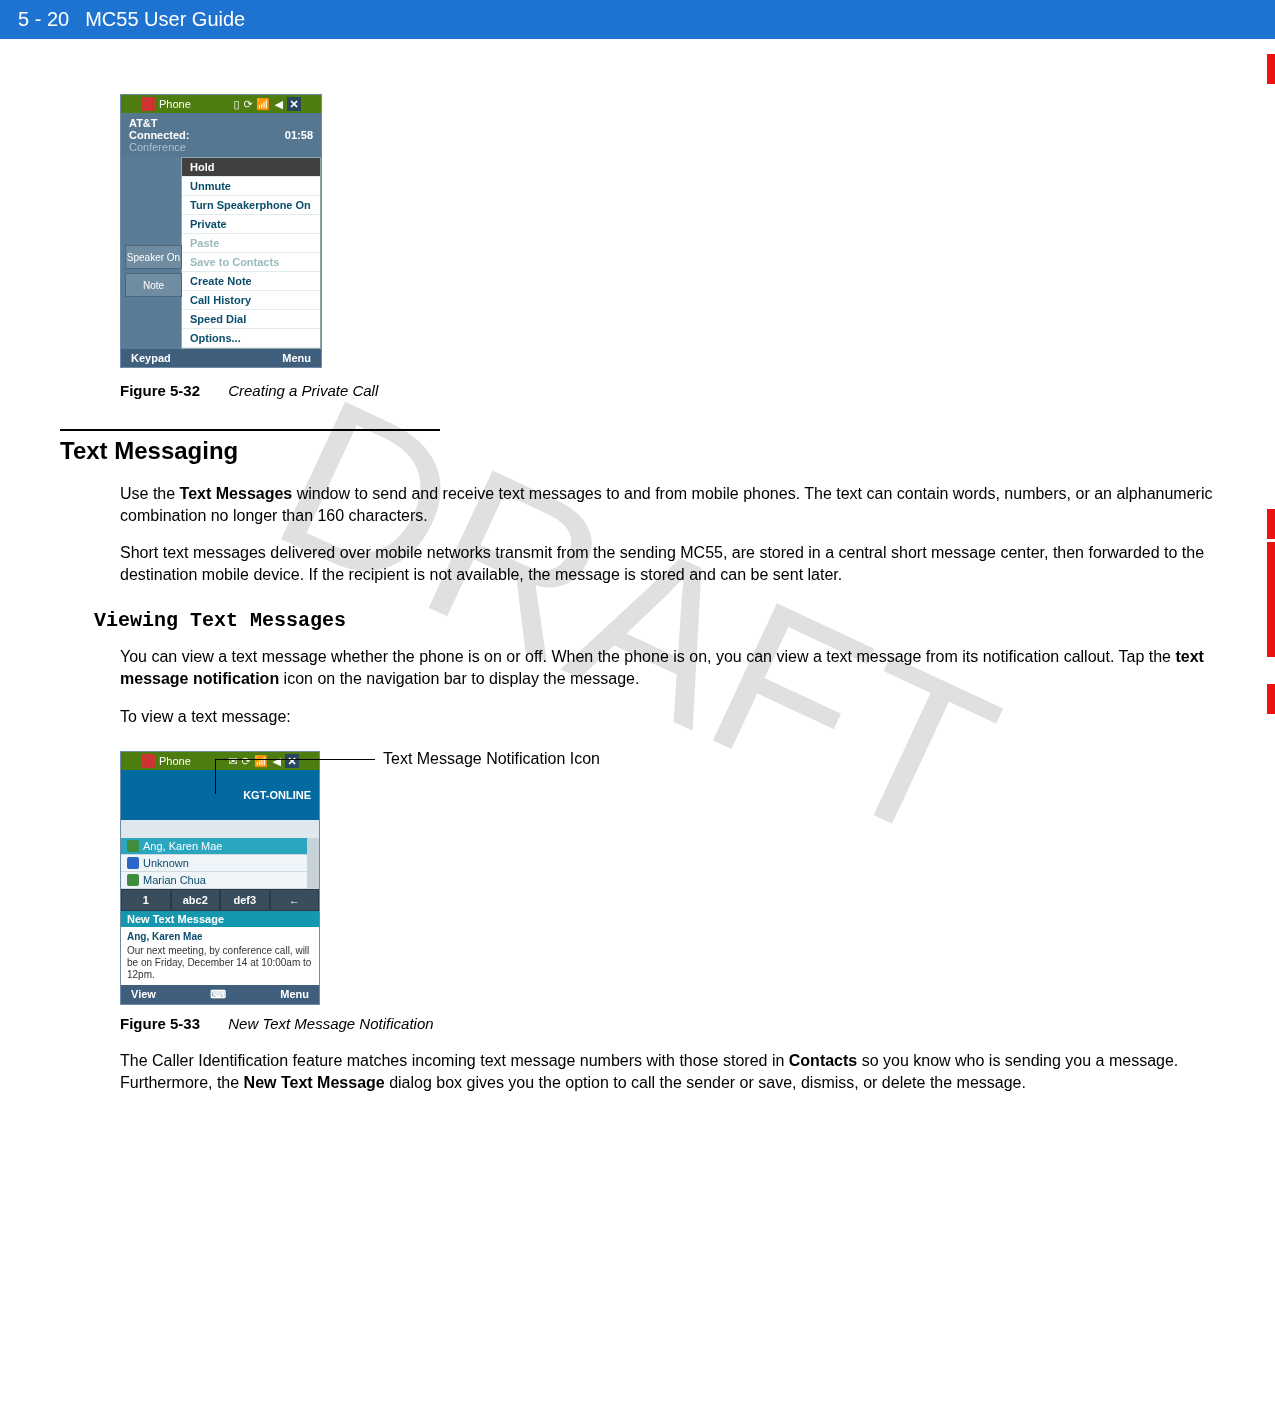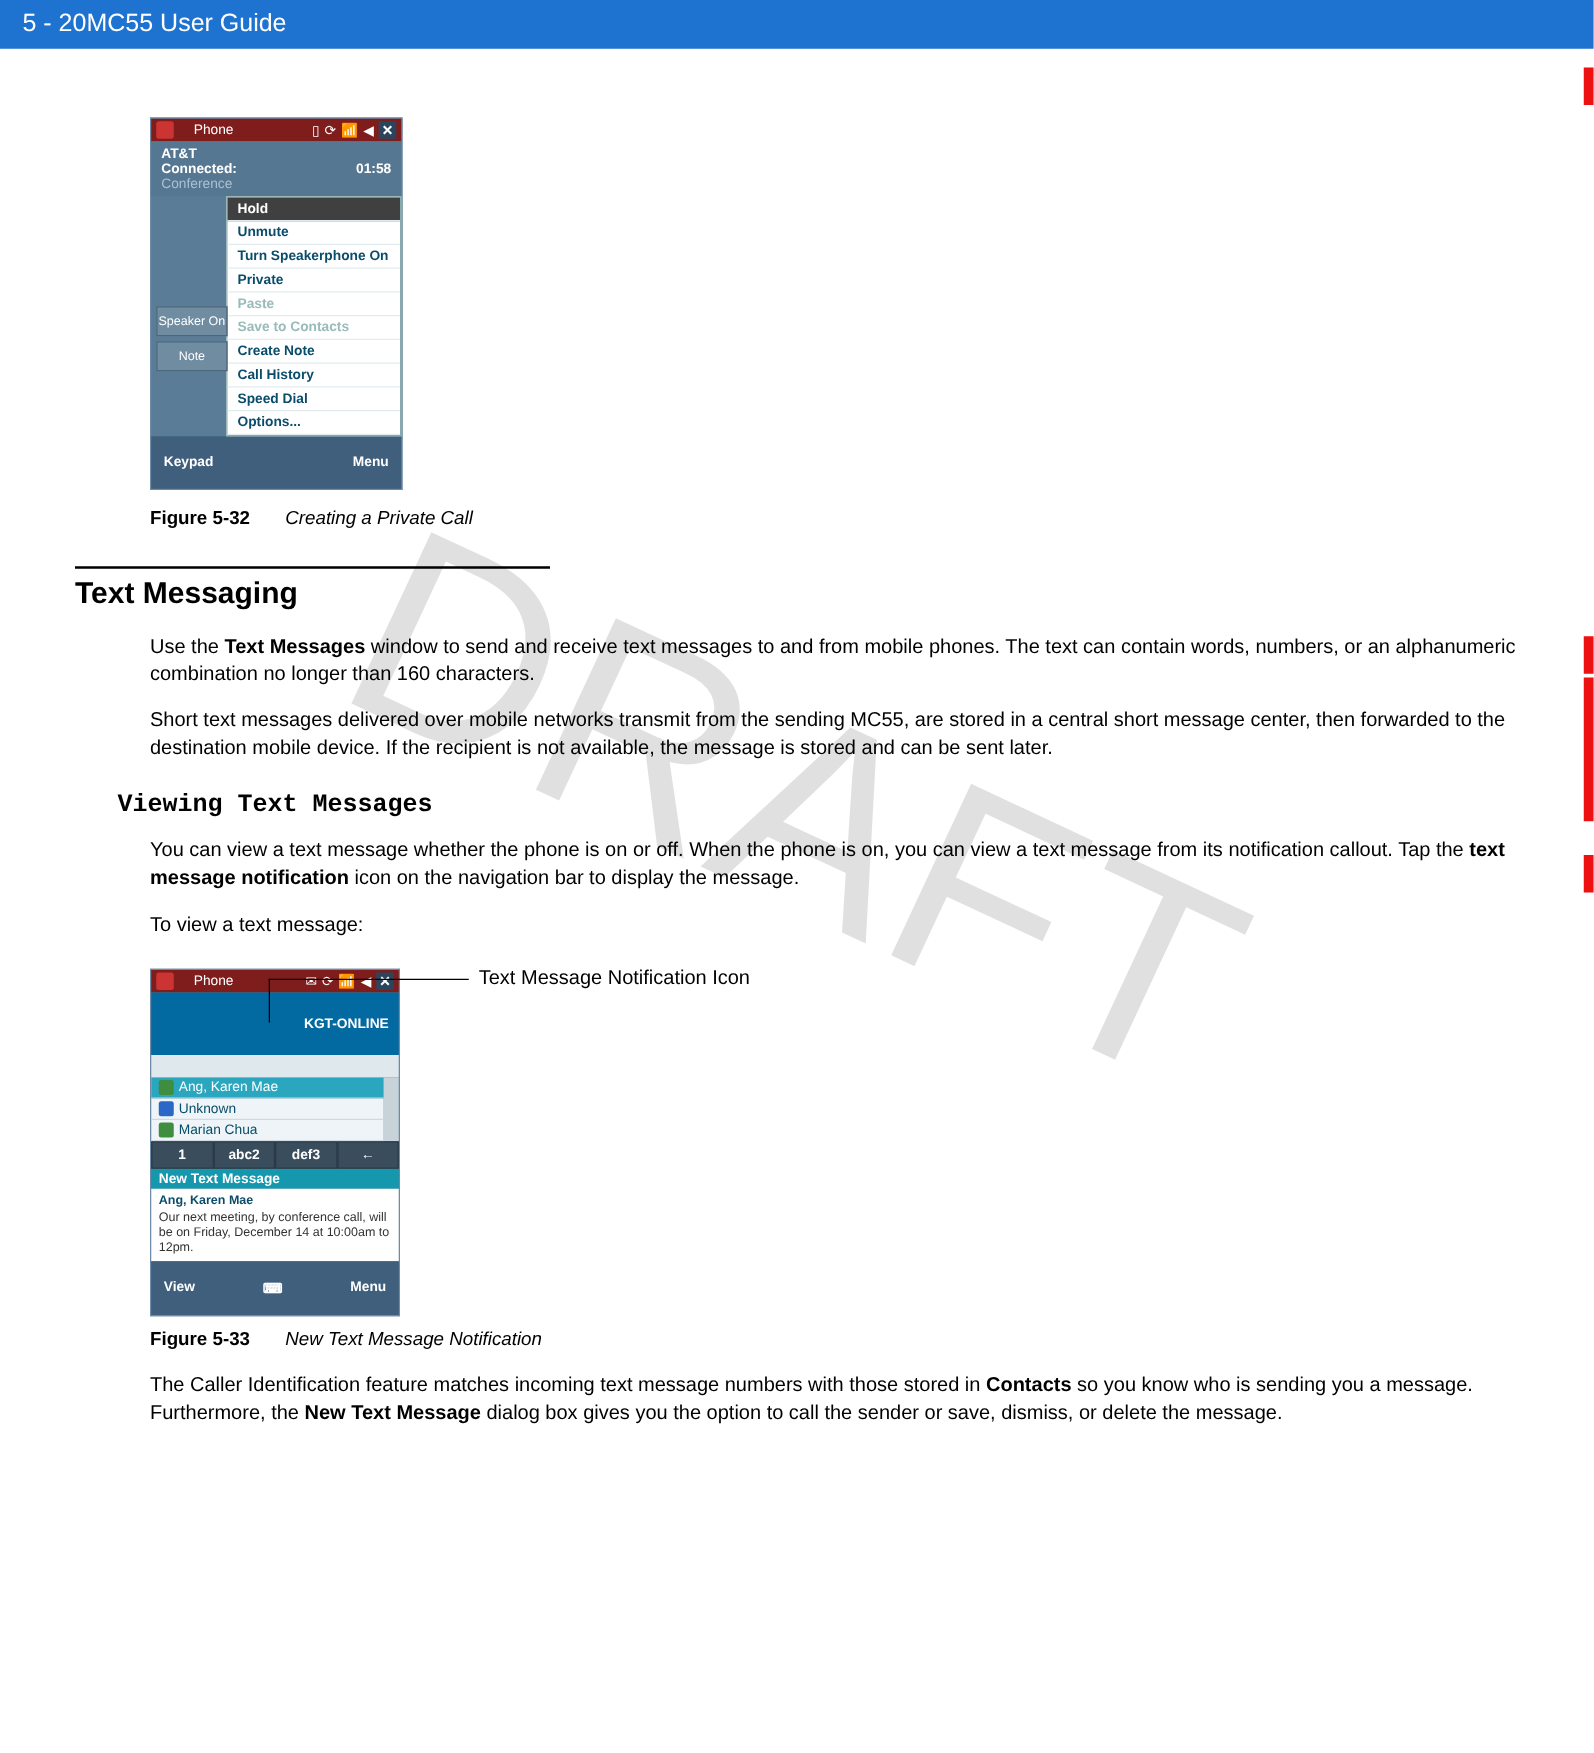--- a/index.html
+++ b/index.html
@@ -1,42 +1,42 @@
 <!DOCTYPE html>
 <html><head>
 <meta charset="utf-8">
 <style>
   body{margin:0;font-family:Arial,Helvetica,sans-serif;font-size:16px;color:#000;background:#fff;width:1275px}
   .header-bar{background:#1f73d0;color:#fff;padding:8px 18px;font-size:20px;display:flex;align-items:center}
   .header-section{font-family:"Arial Narrow",Arial,sans-serif;font-stretch:condensed}
-  .header-title{font-family:"Arial Narrow",Arial,sans-serif;font-stretch:condensed;}
+  .header-title{font-family:"Arial Narrow",Arial,sans-serif;font-stretch:condensed;margin-left:16px}
   .page-wrap{position:relative;padding:0 60px 40px 60px}
   .right-markers{position:absolute;right:0;top:0;width:10px}
   .mark{position:absolute;right:0;width:8px;background:#e11}
   .mark-a{top:-40px;height:30px}
   .mark-b{top:415px;height:30px}
   .mark-c{top:448px;height:115px}
   .mark-d{top:590px;height:30px}
   .watermark{position:absolute;left:50%;top:50%;transform:translate(-50%,-50%) rotate(25deg);font-size:220px;color:rgba(0,0,0,.12);font-weight:400;pointer-events:none;user-select:none;letter-spacing:4px}
   .figure-block{margin:55px 0 14px 60px}
   .phone{width:200px;border:1px solid #6d8aa6;font-size:11px;color:#fff;background:#5b7c97}
-  .phone-title{background:#7f1d1d;display:flex;align-items:center;padding:2px 4px;gap:16px}
+  .phone-title{background:#4d7c0f;display:flex;align-items:center;padding:2px 20px;gap:4px}
   .phone-title .win{width:14px;height:14px;background:#c33;border-radius:2px}
   .phone-title .icons{margin-left:auto;display:flex;gap:4px;align-items:center}
   .phone-title .x{background:#2a465f;width:14px;height:14px;display:flex;align-items:center;justify-content:center;font-weight:bold}
   .status{padding:4px 8px;background:#567792;font-weight:bold}
   .status-row{display:flex;justify-content:space-between}
   .conf{color:#a9c0d2;font-weight:normal}
   .menu-pop{background:#fff;color:#0a4d6b;margin-left:60px;border:1px solid #8aa;font-weight:bold}
   .menu-pop div{padding:3px 8px;border-bottom:1px solid #e2ecef}
   .menu-pop .hi{background:#404040;color:#fff}
   .menu-pop .dim{color:#9bb}
   .side-btns{position:relative;height:0}
   .side-btn{position:absolute;left:4px;width:55px;height:22px;background:#6f8ca0;border:1px solid #4b677d;color:#fff;font-size:10px;display:flex;align-items:center;justify-content:center}
-  .phone-footer{background:#3f5f7d;display:flex;justify-content:space-between;padding:15px 10px;font-weight:bold}
+  .phone-footer{background:#3f5f7d;display:flex;justify-content:space-between;padding:3px 10px;font-weight:bold}
   .fig-caption{margin:10px 0 0 60px;font-size:15px}
   .fig-caption .num{font-weight:bold;font-family:"Arial Narrow",Arial,sans-serif;font-stretch:condensed}
   .fig-caption .txt{font-style:italic;margin-left:24px}
   .rule{border:none;border-top:2px solid #000;width:380px;margin:30px 0 6px 0}
   h2.section{font-size:24px;margin:4px 0 18px 0;font-family:"Arial Narrow",Arial,sans-serif;font-stretch:condensed;font-weight:bold}
   h3.sub{font-size:20px;margin:24px 0 14px 34px;font-family:Liberation Mono, monospace;font-stretch:condensed;font-weight:bold}
   p.body{margin:0 0 16px 60px;line-height:1.35}
   .callout-wrap{margin:20px 0 4px 60px;position:relative}
   .callout-line{position:absolute;top:8px;left:95px;display:flex;align-items:flex-start}
   .callout-line .hline{width:160px;border-top:1px solid #000}

